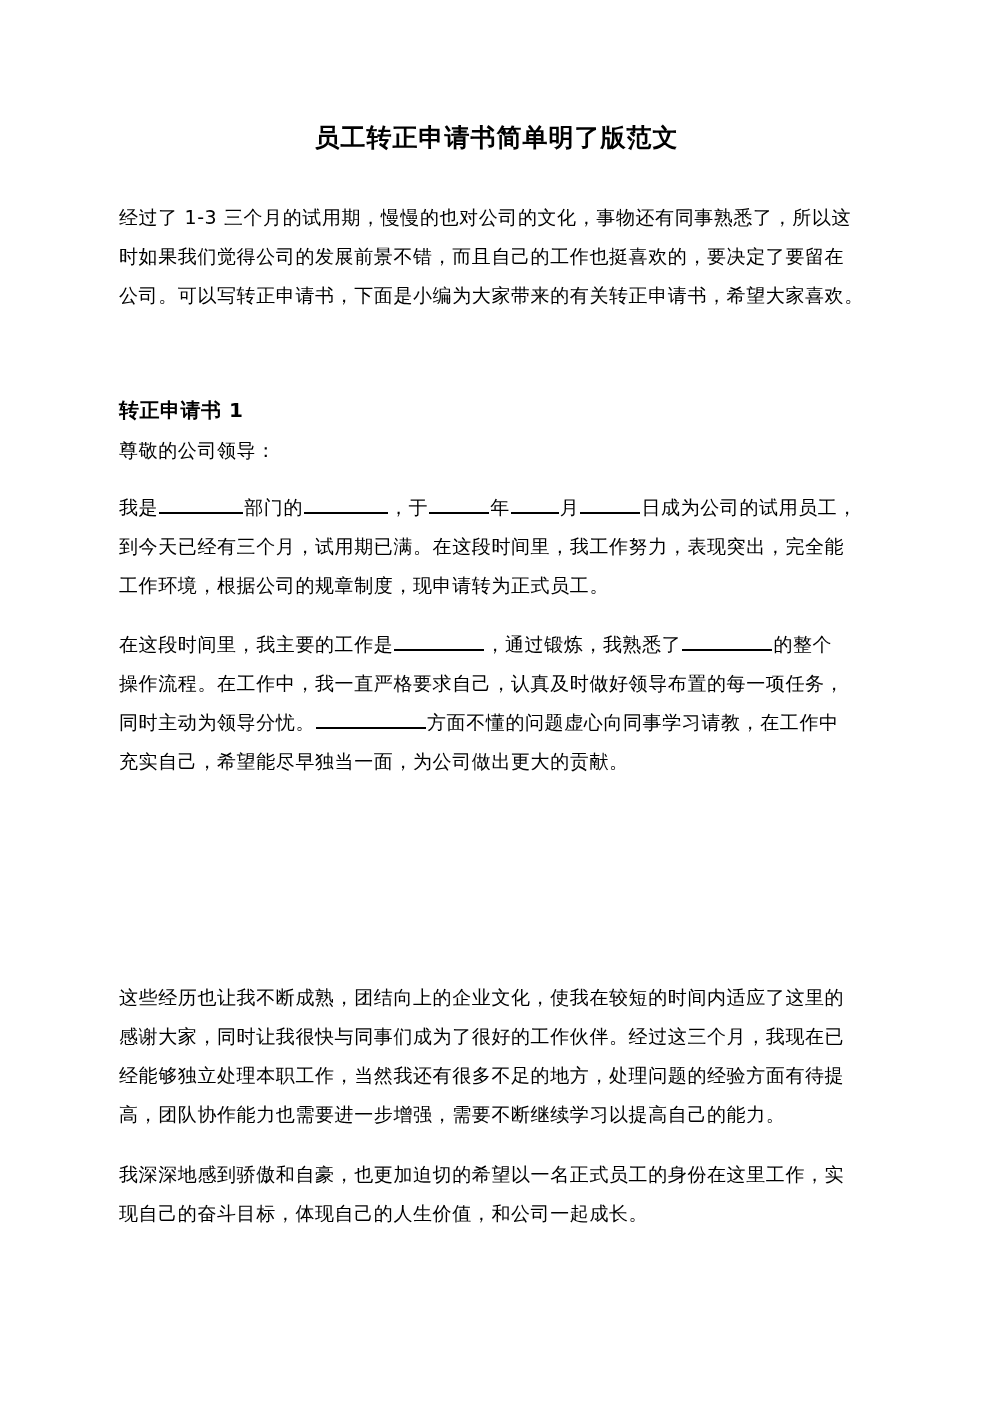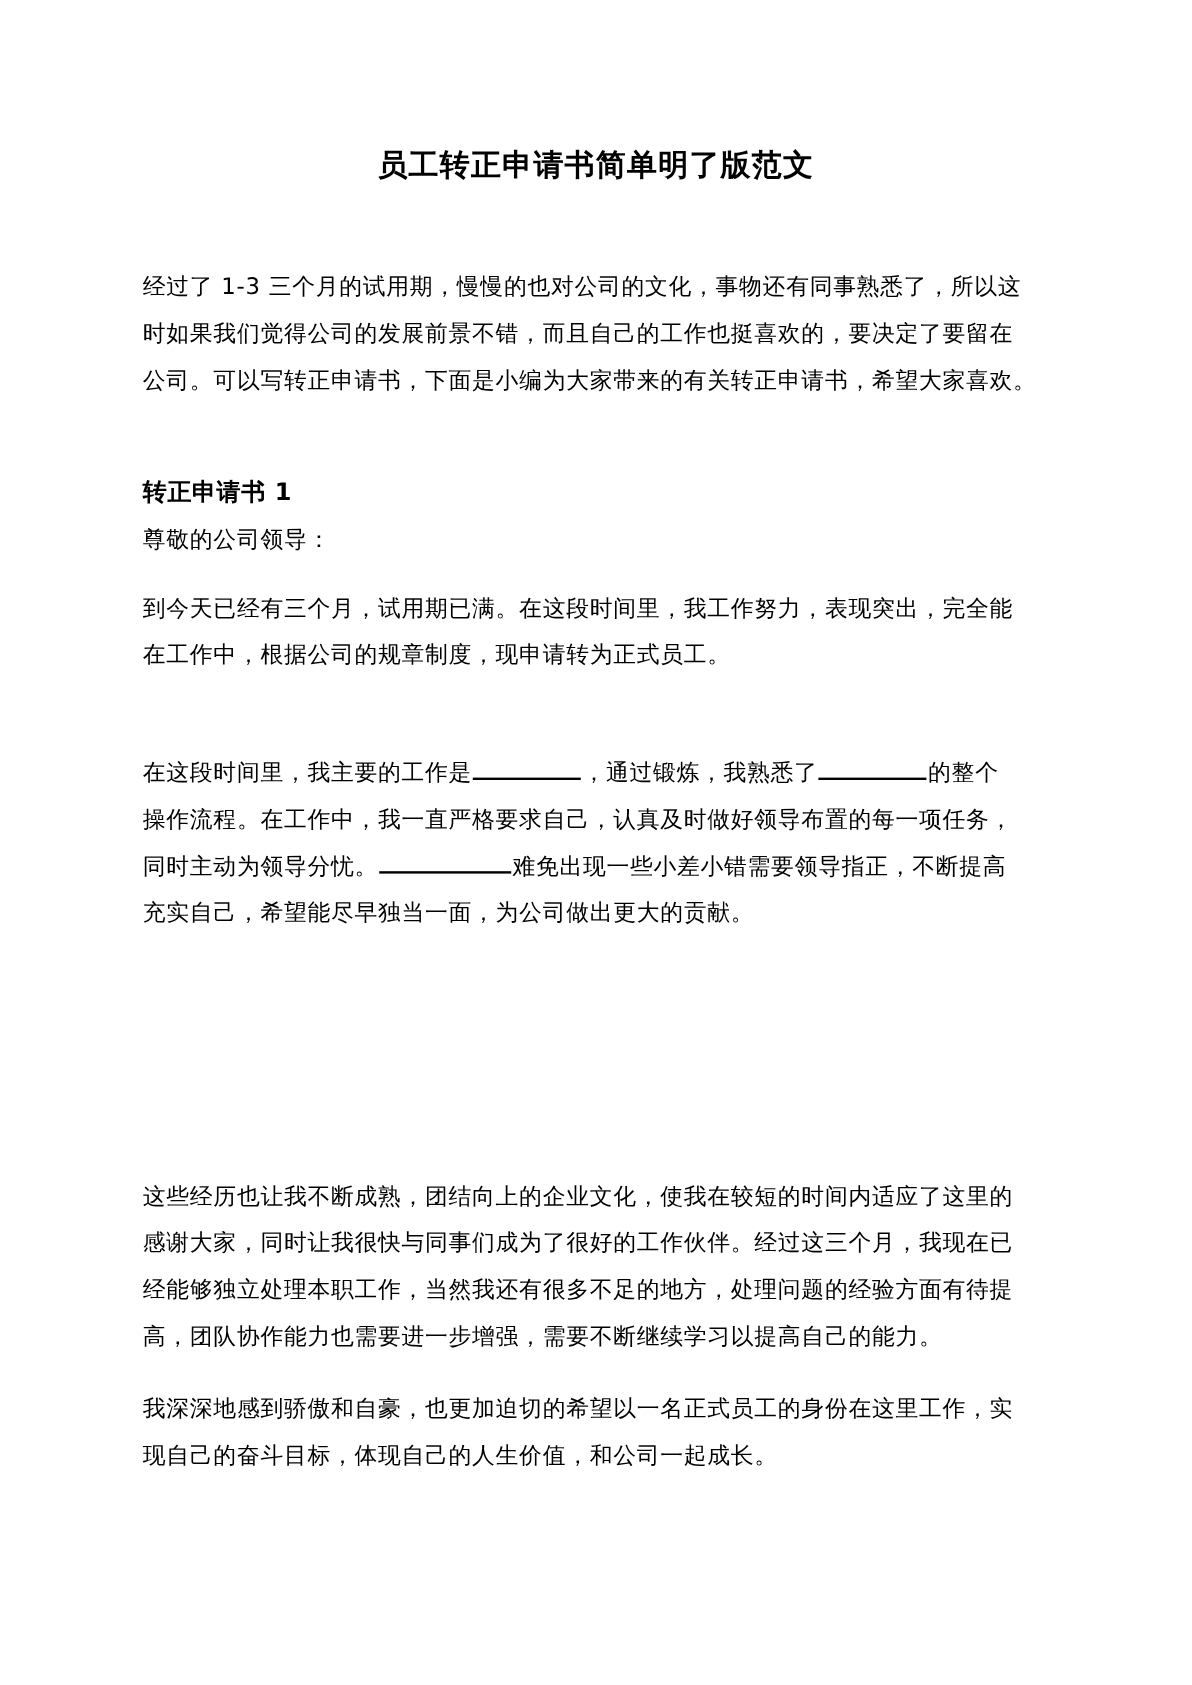--- a/index.html
+++ b/index.html
@@ -83,42 +83,45 @@
     .b-area { width: 110px; }
     .b-join { width: 96px; }
   </style>
 </head>
 <body>
 
 <div class="page">
 
   <div class="title">员工转正申请书简单明了版范文</div>
 
-  <div class="para" style="top:220px;">
+  <div class="para" style="top:198px;">
     <span class="line">经过了 1-3 三个月的试用期，慢慢的也对公司的文化，事物还有同事熟悉了，所以这</span>
     <span class="line">时如果我们觉得公司的发展前景不错，而且自己的工作也挺喜欢的，要决定了要留在</span>
     <span class="line">公司。可以写转正申请书，下面是小编为大家带来的有关转正申请书，希望大家喜欢。</span>
   </div>
 
   <div class="heading">转正申请书 1</div>
 
   <div class="salutation">尊敬的公司领导：</div>
 
   <div class="para" style="top:488px;">
+    <span class="line">
+      <span>我是</span><span class="blank b-dept"></span><span>部门的</span><span class="blank b-pos"></span><span>，于</span><span class="blank b-year"></span><span>年</span><span class="blank b-month"></span><span>月</span><span class="blank b-day"></span><span>日成为公司的试用员工，</span>
+    </span>
     <span class="line">到今天已经有三个月，试用期已满。在这段时间里，我工作努力，表现突出，完全能</span>
-    <span class="line">在工作中，根据公司的规章制度，现申请转为正式员工。</span>
+    <span class="line">工作环境，根据公司的规章制度，现申请转为正式员工。</span>
   </div>
 
   <div class="para" style="top:625px;">
     <span class="line">
       <span>在这段时间里，我主要的工作是</span><span class="blank b-work"></span><span>，通过锻炼，我熟悉了</span><span class="blank b-proc"></span><span>的整个</span>
     </span>
     <span class="line">操作流程。在工作中，我一直严格要求自己，认真及时做好领导布置的每一项任务，</span>
     <span class="line">
-      <span>同时主动为领导分忧。</span><span class="blank b-area"></span><span>难免出现一些小差小错需要领导指正，不断提高</span>
+      <span>同时主动为领导分忧。</span><span class="blank b-area"></span><span>方面不懂的问题虚心向同事学习请教，在工作中</span>
     </span>
     <span class="line">充实自己，希望能尽早独当一面，为公司做出更大的贡献。</span>
   </div>
 
 
   <div class="para" style="top:978px;">
     <span class="line">这些经历也让我不断成熟，团结向上的企业文化，使我在较短的时间内适应了这里的</span>
     <span class="line">感谢大家，同时让我很快与同事们成为了很好的工作伙伴。经过这三个月，我现在已</span>
     <span class="line">经能够独立处理本职工作，当然我还有很多不足的地方，处理问题的经验方面有待提</span>
     <span class="line">高，团队协作能力也需要进一步增强，需要不断继续学习以提高自己的能力。</span>

